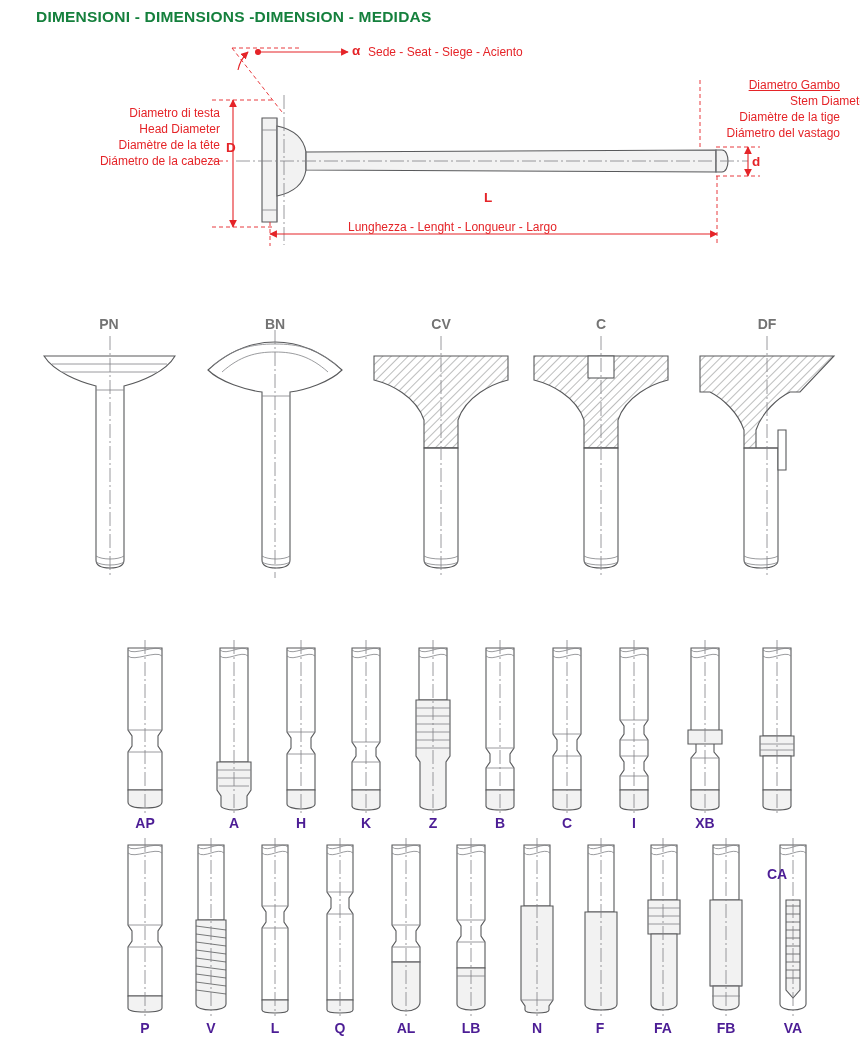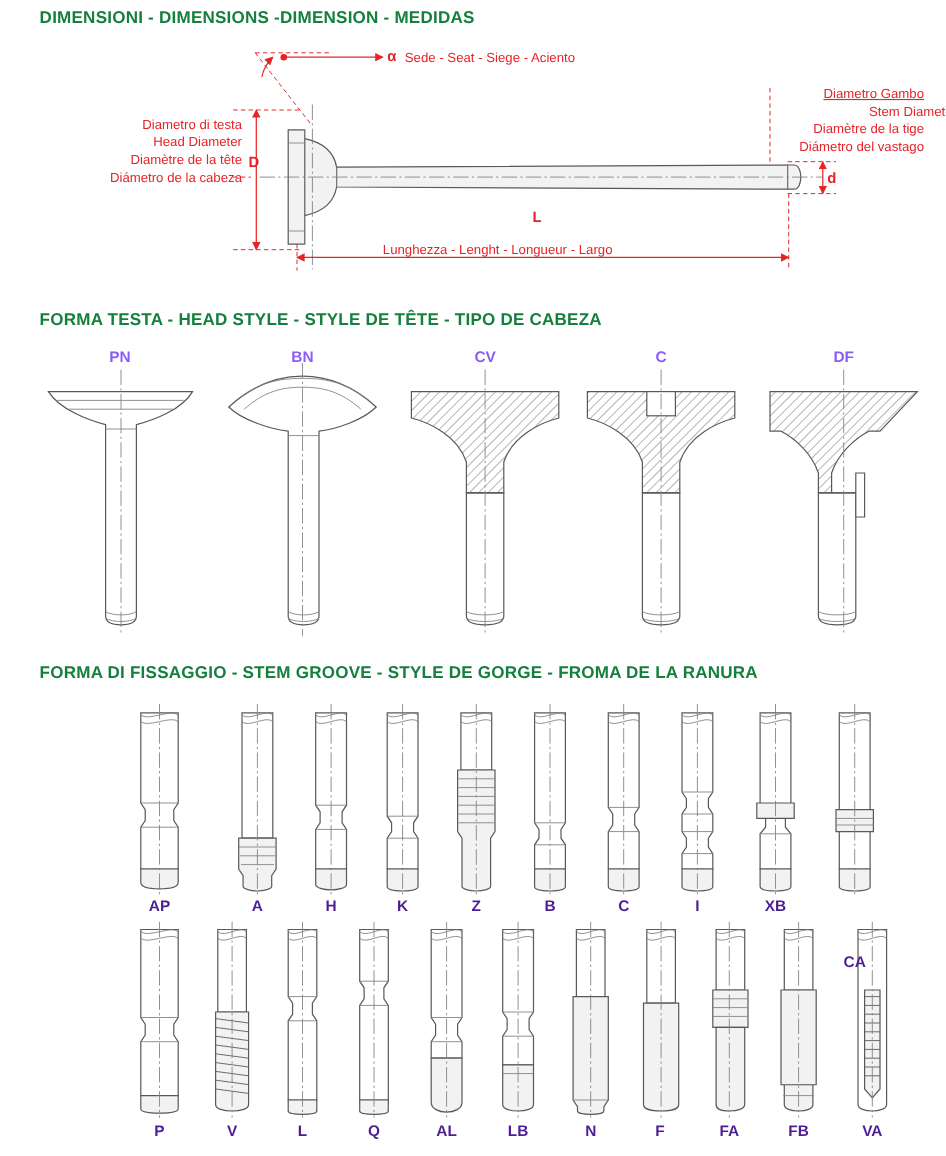--- a/index.html
+++ b/index.html
@@ -41,21 +41,21 @@
   .red-label.bold {
     font-weight: bold;
     font-size: 13.5px;
   }
   .red-label.right { text-align: right; }
 
   .style-label {
     position: absolute;
     font-weight: bold;
     font-size: 14px;
-    color: #8b5cf6;
+    color: #737373;
     text-align: center;
     width: 60px;
     margin-left: -30px;
   }
   .groove-label {
     position: absolute;
     font-weight: bold;
     font-size: 14px;
     color: #4c1d95;
     text-align: center;
@@ -427,29 +427,27 @@
   <div class="red-label right" style="left:-20px; top:106px; width:240px;">Diametro di testa</div>
   <div class="red-label right" style="left:-20px; top:122px; width:240px;">Head Diameter</div>
   <div class="red-label right" style="left:-20px; top:138px; width:240px;">Diamètre de la tête</div>
   <div class="red-label right" style="left:-20px; top:154px; width:240px;">Diámetro de la cabeza</div>
 
   <div class="red-label bold" style="left:226px; top:140px;">D</div>
   <div class="red-label bold" style="left:752px; top:154px;">d</div>
   <div class="red-label bold" style="left:484px; top:190px;">L</div>
   <div class="red-label" style="left:348px; top:220px;">Lunghezza - Lenght - Longueur - Largo</div>
 
-  <div class="section-title" id="title-head-style">FORMA TESTA - HEAD STYLE - STYLE DE TÊTE - TIPO DE CABEZA</div>
 
   <div class="style-label" style="left:109px; top:316px;">PN</div>
   <div class="style-label" style="left:275px; top:316px;">BN</div>
   <div class="style-label" style="left:441px; top:316px;">CV</div>
   <div class="style-label" style="left:601px; top:316px;">C</div>
   <div class="style-label" style="left:767px; top:316px;">DF</div>
 
-  <div class="section-title" id="title-stem-groove">FORMA DI FISSAGGIO - STEM GROOVE - STYLE DE GORGE - FROMA DE LA RANURA</div>
 
   <div class="groove-label" style="left:145px; top:815px;">AP</div>
   <div class="groove-label" style="left:234px; top:815px;">A</div>
   <div class="groove-label" style="left:301px; top:815px;">H</div>
   <div class="groove-label" style="left:366px; top:815px;">K</div>
   <div class="groove-label" style="left:433px; top:815px;">Z</div>
   <div class="groove-label" style="left:500px; top:815px;">B</div>
   <div class="groove-label" style="left:567px; top:815px;">C</div>
   <div class="groove-label" style="left:634px; top:815px;">I</div>
   <div class="groove-label" style="left:705px; top:815px;">XB</div>

